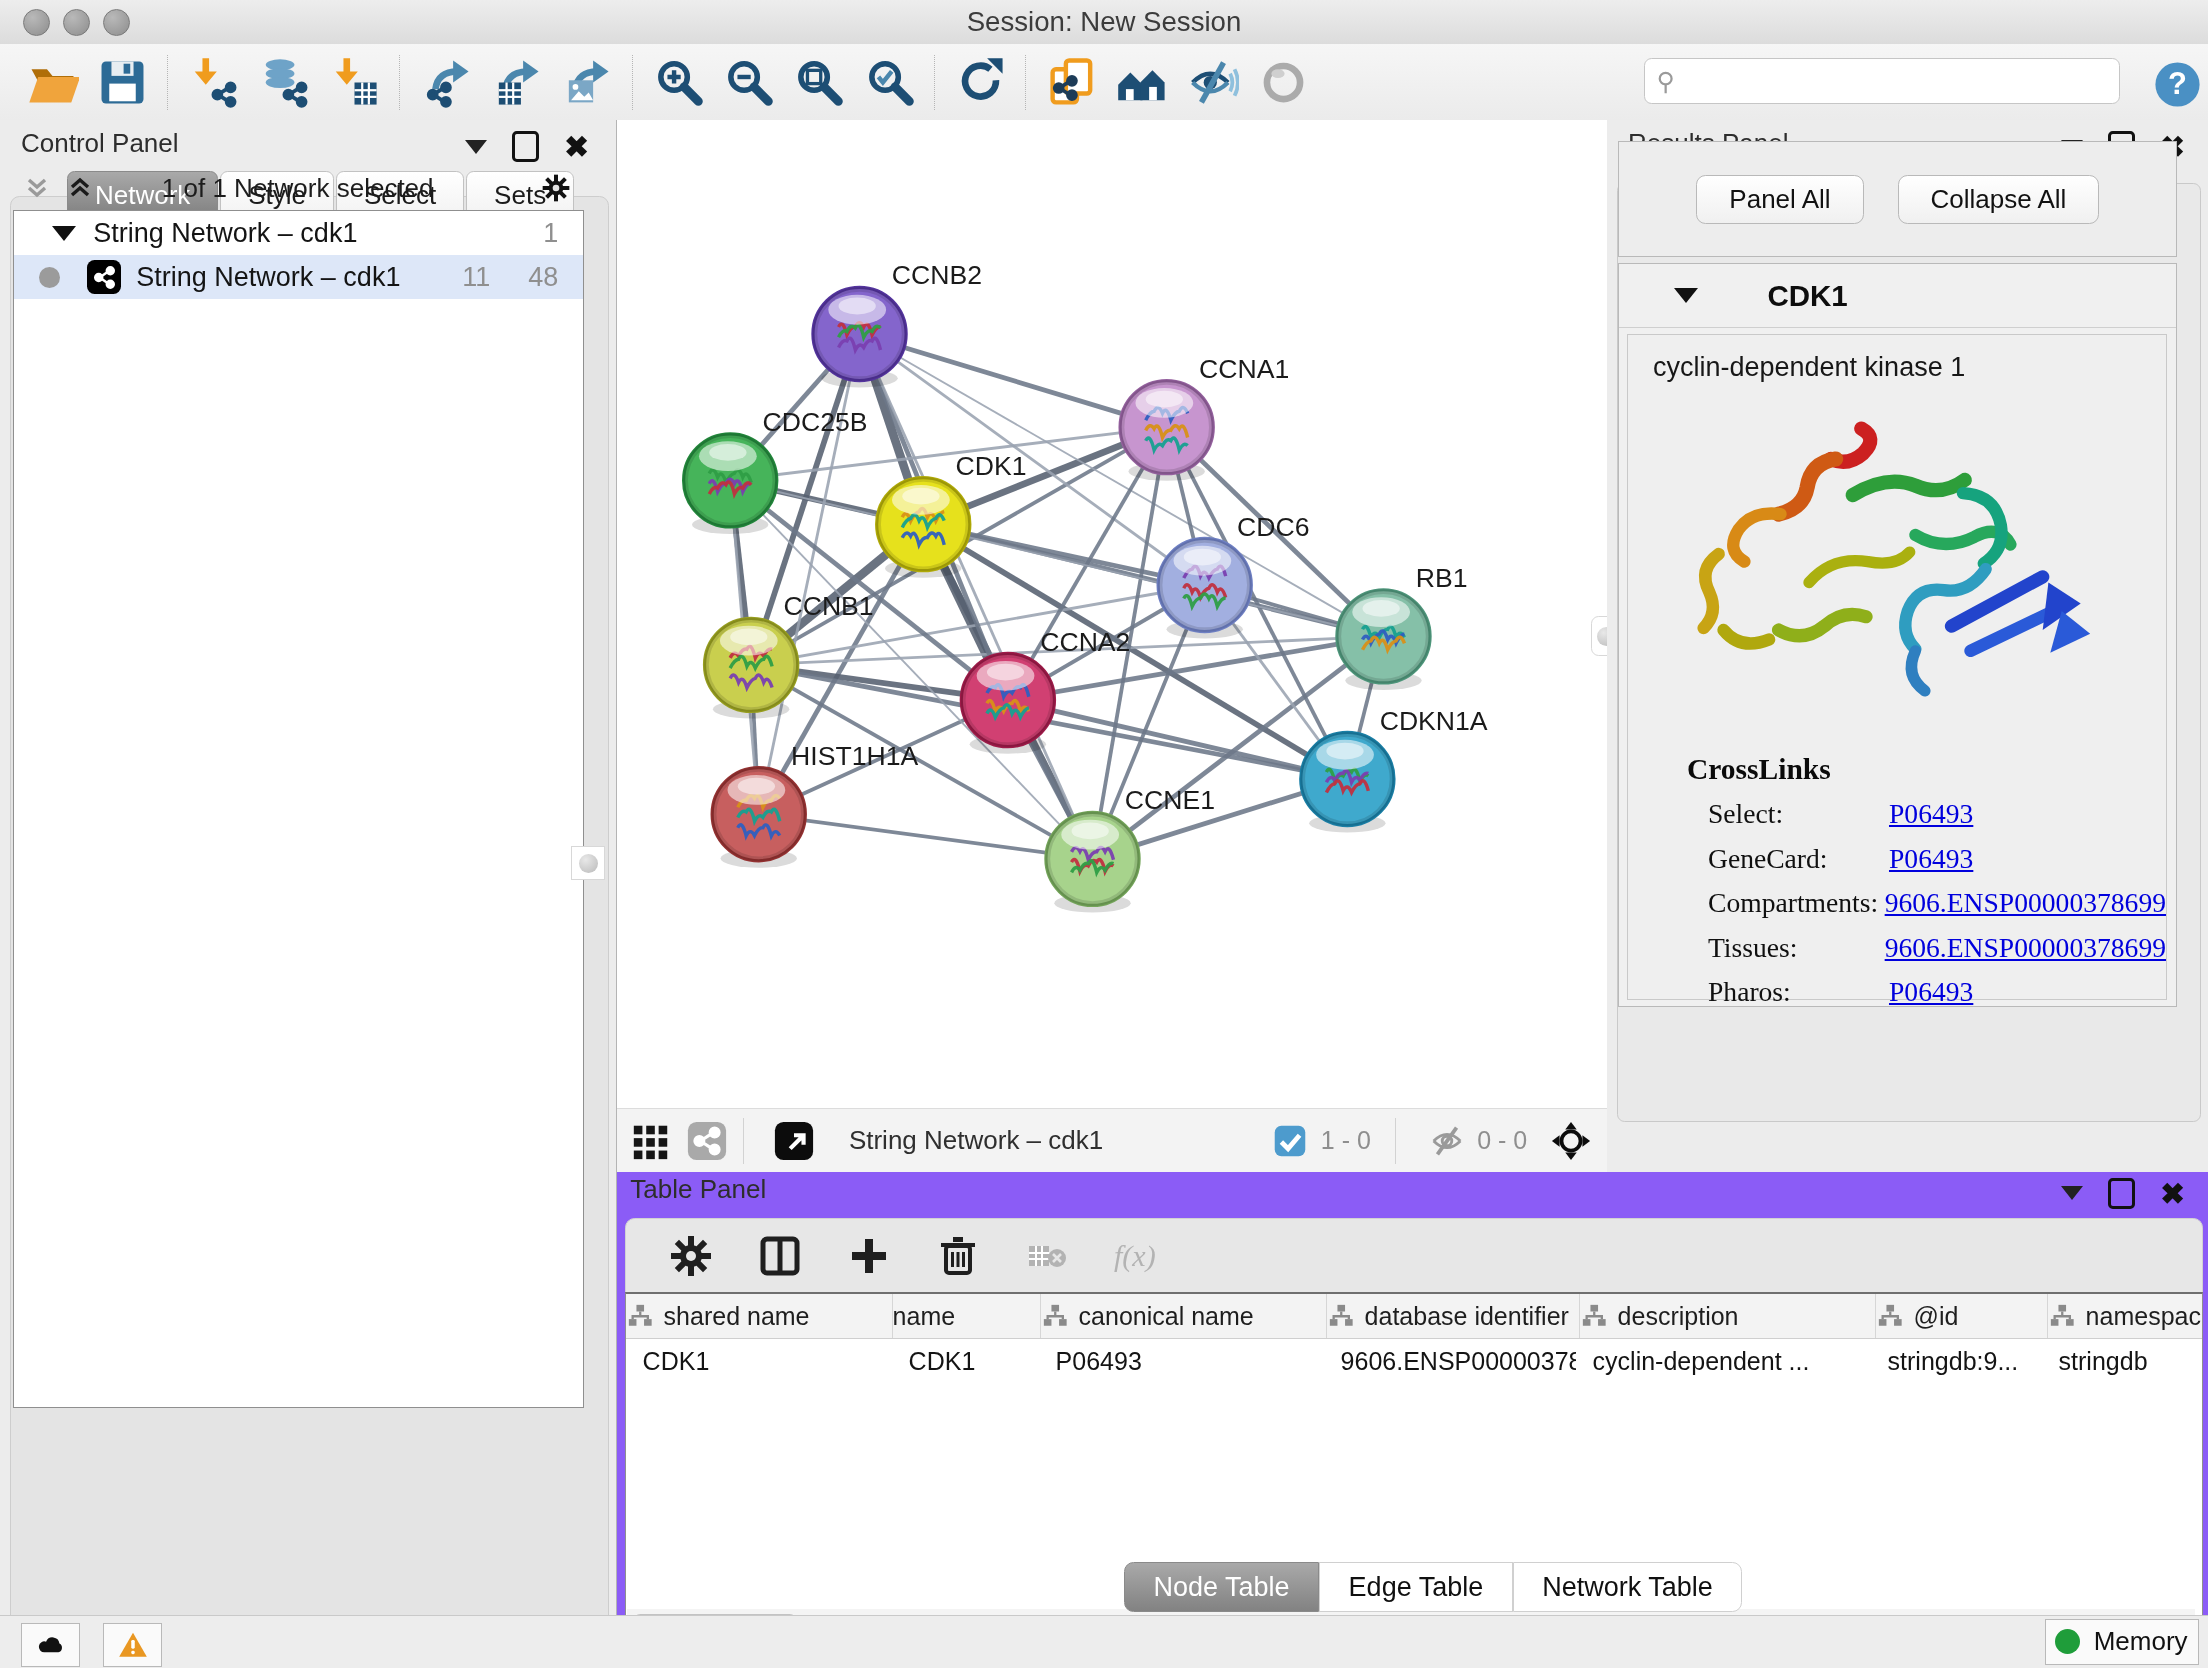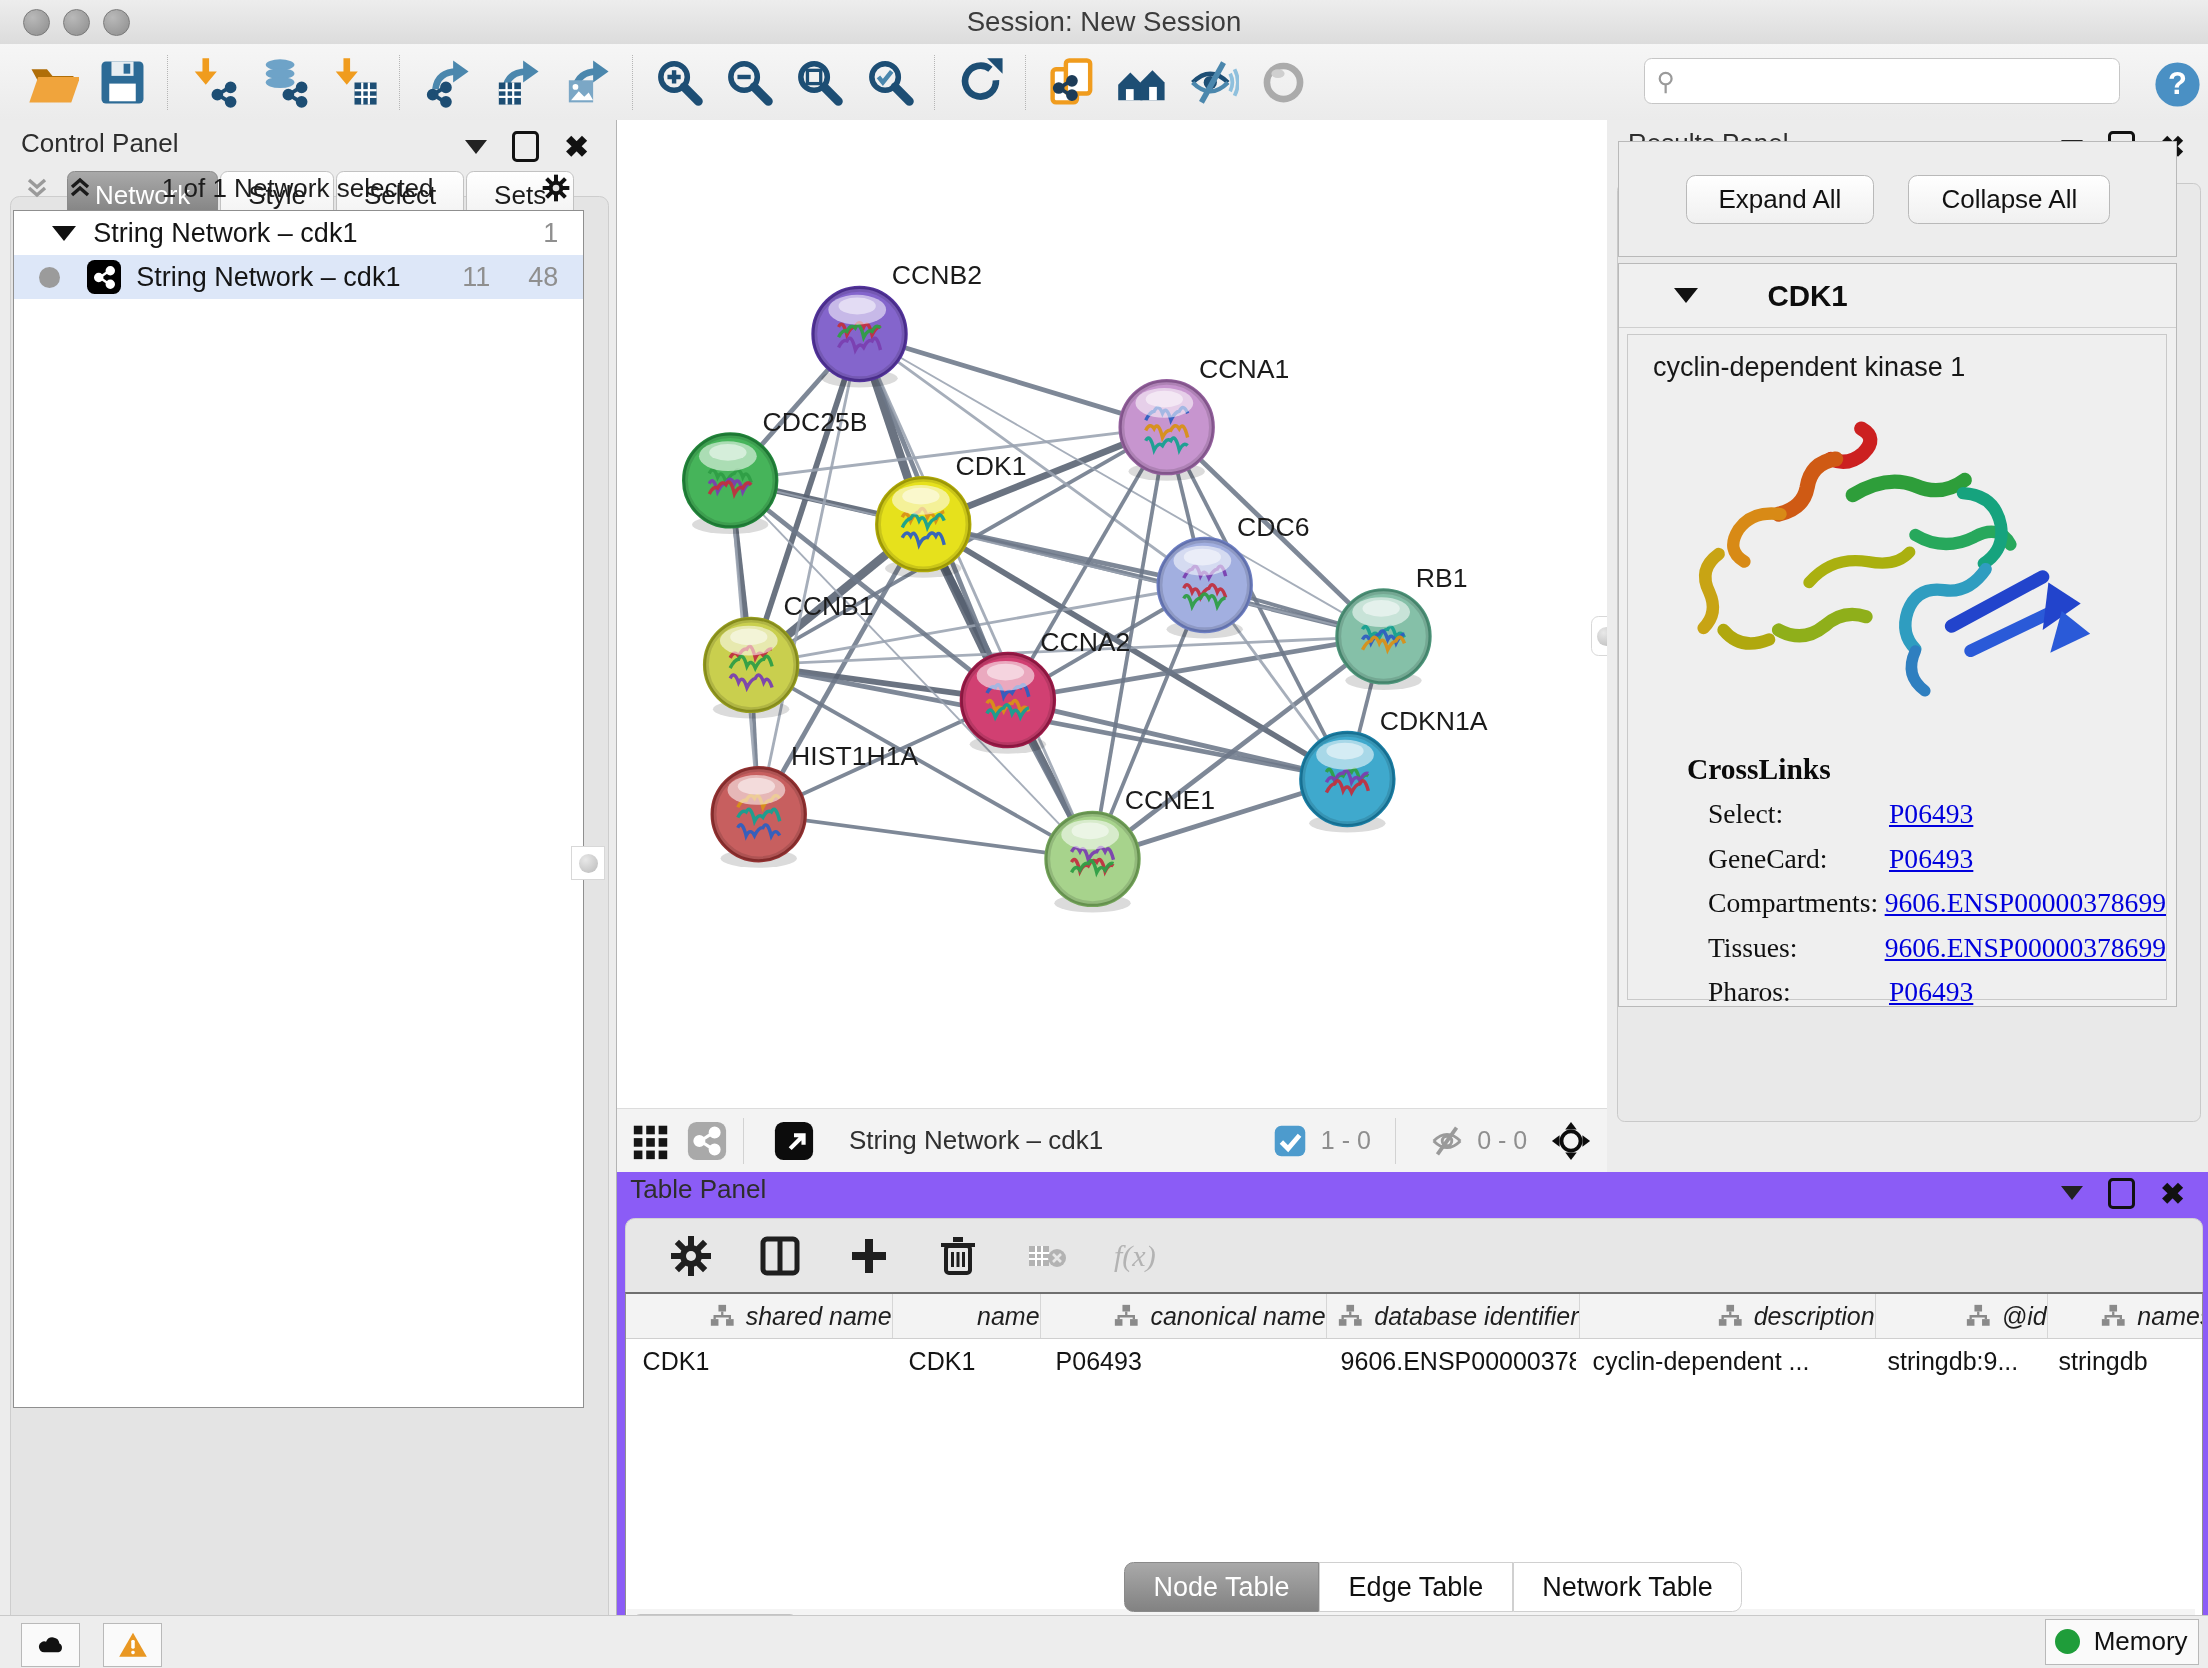--- a/index.html
+++ b/index.html
@@ -84,22 +84,22 @@
   .cl-value{color:#0000dd;text-decoration:underline;}
   
   #table-panel{left:617px;top:1172px;width:1591px;height:443px;background:#8b5cf6;}
   #tp-toolbar{position:absolute;left:7.6px;top:46px;width:1576px;height:74px;background:#e7e7e7;
     border:1px solid #d2d2d2;border-radius:9.5px 9.5px 0 0;display:flex;align-items:center;}
   .tp-icon{margin-left:41px;display:inline-flex;}
   .tp-icon svg{width:48px;height:48px;}
   #tp-table{position:absolute;left:7.6px;top:120px;width:1576px;height:342px;background:#fff;
     border:1.9px solid #8f8f8f;border-top:2.9px solid #6f6f6f;overflow:hidden;}
   #tp-head{display:flex;height:44px;background:#f3f3f3;border-bottom:1px solid #cfcfcf;}
-  .th{display:flex;align-items:center;justify-content:flex-end;gap:9.5px;border-right:1px solid #d6d6d6;
-    font-size:25px;color:#1e1e1e;overflow:hidden;flex:none;font-style:italic;}
+  .th{display:flex;align-items:center;justify-content:flex-start;gap:9.5px;border-right:1px solid #d6d6d6;
+    font-size:25px;color:#1e1e1e;overflow:hidden;flex:none;}
   .th svg{width:28.5px;height:28.5px;flex:none;}
   #tp-row{display:flex;height:44px;}
   .td{font-size:25px;color:#141414;padding-left:17px;display:flex;align-items:center;overflow:hidden;flex:none;}
   #tp-scroll{position:absolute;left:1.9px;bottom:1.9px;width:1568px;height:25px;background:#f4f4f4;}
   #tp-thumb{position:absolute;left:5.7px;top:4.8px;width:164px;height:15px;background:#c3c3c3;border-radius:7.6px;}
   #tp-tabs{position:absolute;left:507px;top:390px;display:flex;}
   .tp-tab{height:48px;padding:0 28.5px;font-size:27px;display:flex;align-items:center;background:#fff;
     border:1px solid #d0d0d0;color:#101010;}
   .tp-tab:first-child{border-radius:9.5px 0 0 9.5px;}
   .tp-tab:last-child{border-radius:0 9.5px 9.5px 0;}
@@ -639,21 +639,21 @@
 <div id="results-panel" class="abs">
   <div style="position:absolute;left:21px;top:7.6px" class="panel-title">Results Panel</div>
   <div class="win-ctrls" style="right:23px;top:11.4px">
     <span class="wc-collapse"></span>
     <span class="wc-max"></span>
     <span class="wc-close">✖</span>
   </div>
   <div id="rp-box"></div>
   <div id="string-tab">String</div>
   <div id="rp-btnrow">
-    <button class="rp-btn">Expand All</button>
+    <button class="rp-btn">Panel All</button>
     <button class="rp-btn">Collapse All</button>
   </div>
   <div id="rp-tree">
     <div id="gene-head">
       <span class="tree-caret"></span>
       <span id="gene-symbol">CDK1</span>
     </div>
     <div id="gene-box">
       <div id="gene-desc">cyclin-dependent kinase 1</div>
       <svg id="structure" viewBox="0 0 480 360">

